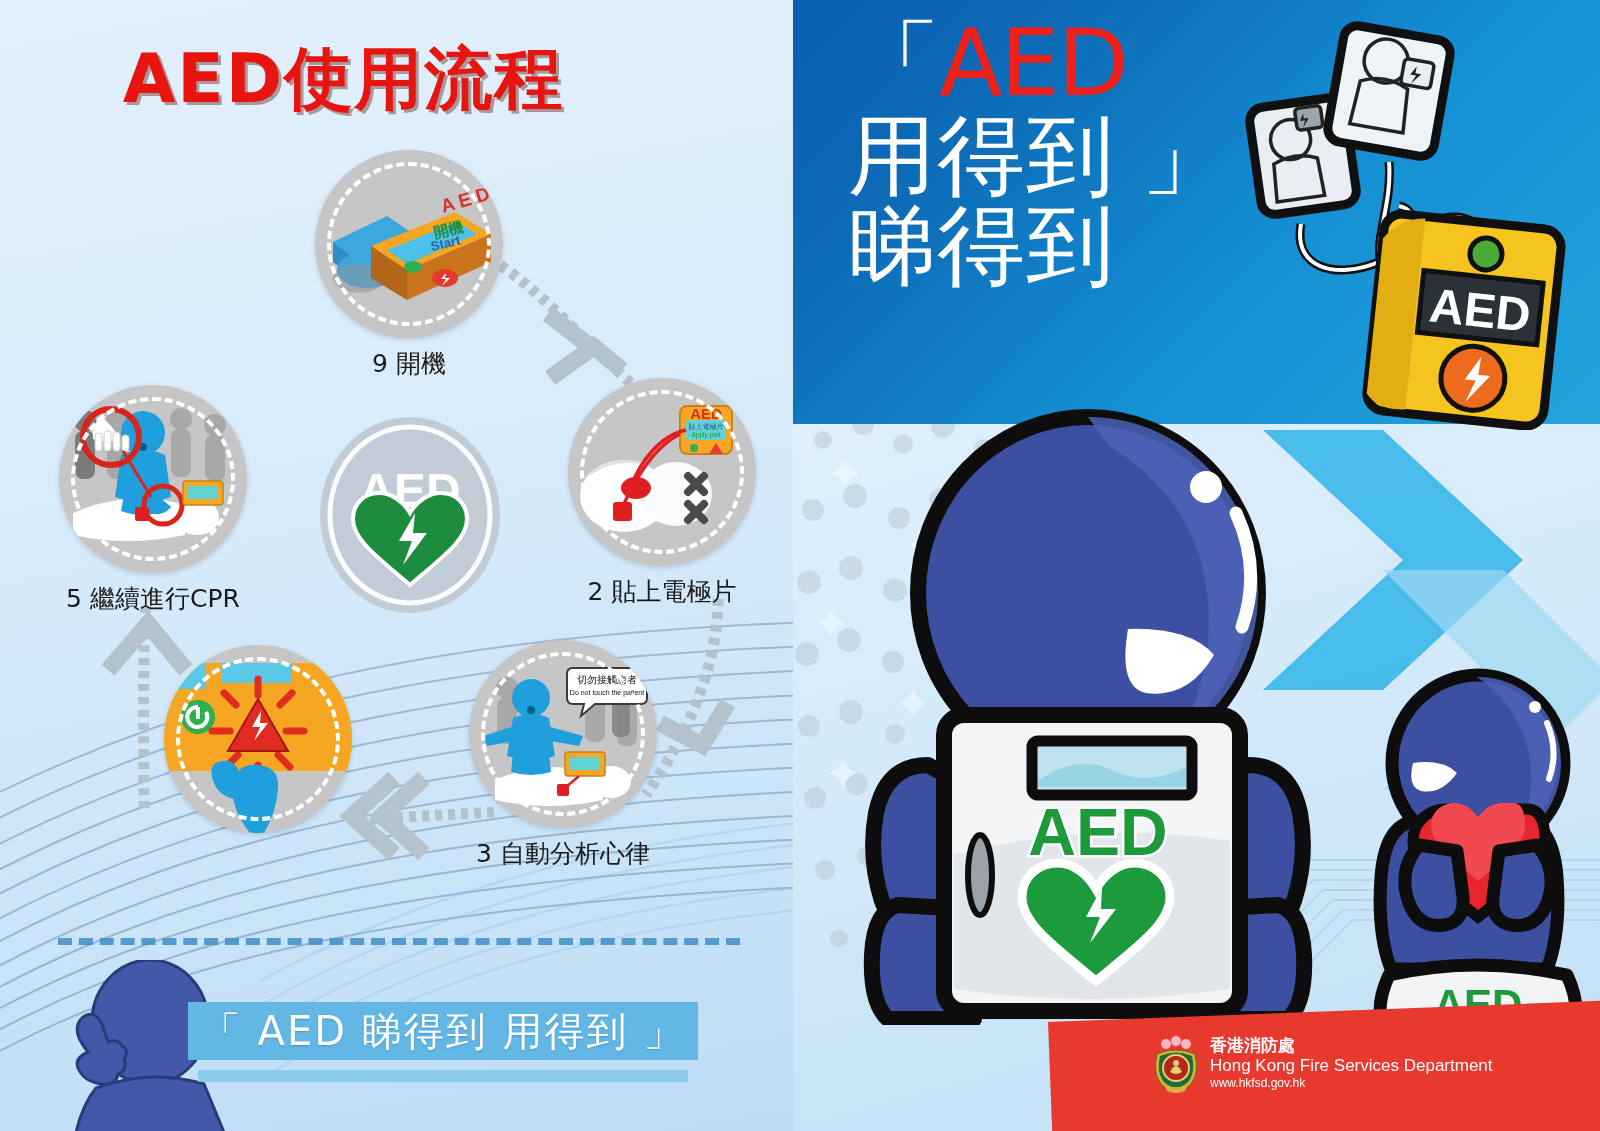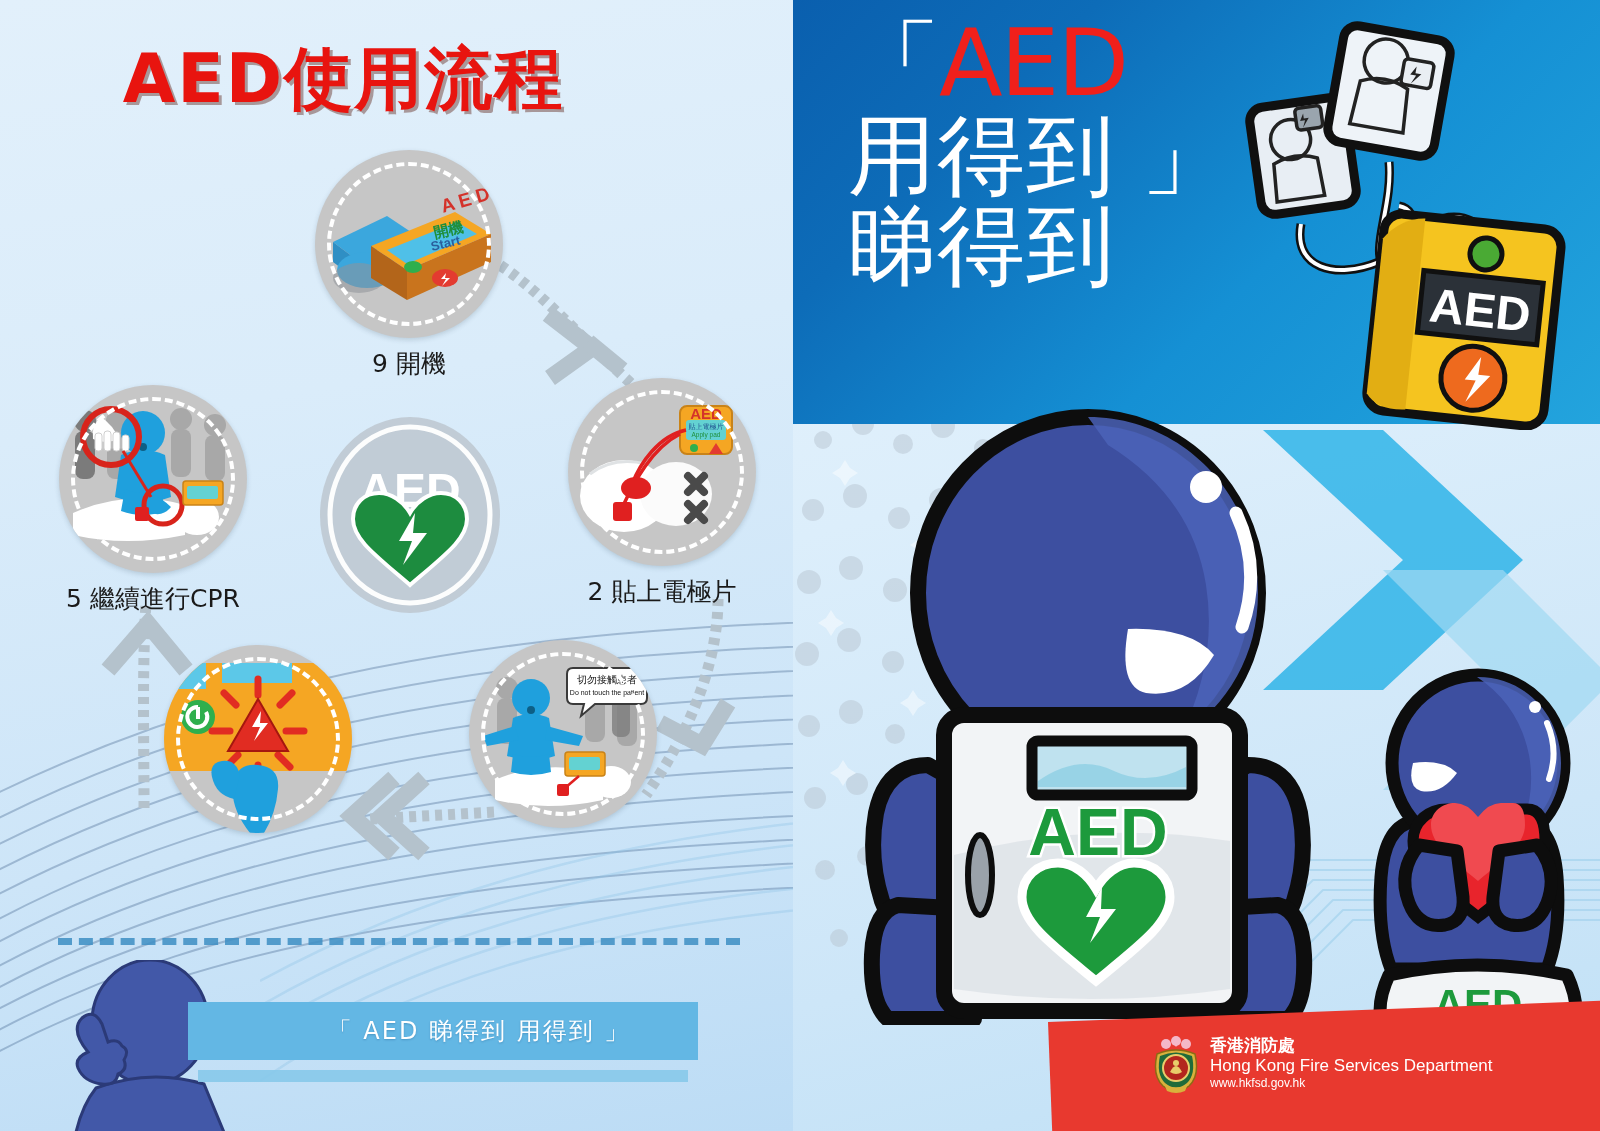--- a/index.html
+++ b/index.html
@@ -57,24 +57,23 @@
     position:absolute;left:58px;top:938px;width:682px;height:0;
     border-top:7px dashed #3e8fc4;opacity:.85;
   }
   #slogan-banner{
     position:absolute;left:188px;top:1002px;width:510px;height:58px;
     background:#63b7e4;
   }
   #slogan-banner .txt{
     position:absolute;left:0;top:0;width:100%;height:100%;
     display:flex;align-items:center;justify-content:center;
-    color:#ffffff;font-size:24px;letter-spacing:2px;
+    color:#ffffff;font-size:40px;letter-spacing:2px;
     font-family:"DejaVu Sans","Liberation Sans",sans-serif;
     text-shadow:0 1px 2px rgba(0,60,110,.25);
-    padding-left:36px;
   }
   #slogan-underline{
     position:absolute;left:198px;top:1070px;width:490px;height:12px;background:#87c9ea;opacity:.9;
   }
   #thumbs-figure{position:absolute;left:30px;top:960px;width:260px;height:180px;}
 
   
   #right-panel{
     position:absolute;left:793px;top:0;width:807px;height:1131px;overflow:hidden;
     background:linear-gradient(165deg,#e9f4fc 0%,#dceefb 40%,#cde6f8 75%,#bfe0f6 100%);
@@ -250,20 +249,21 @@
           <path d="M110 136 L96 148" stroke="#e02020" stroke-width="2.5"></path>
           <rect x="88" y="144" width="12" height="12" rx="2" fill="#e02020"></rect>
           <g>
             <path d="M104 28 h68 q6 0 6 6 v24 q0 6 -6 6 h-46 l-14 12 3 -12 h-11 q-6 0 -6 -6 v-24 q0 -6 6 -6 z" fill="#ffffff" stroke="#3a3a3a" stroke-width="2"></path>
             <text x="138" y="43" font-size="10" text-anchor="middle" fill="#111" font-family="Liberation Sans, sans-serif">切勿接觸患者</text>
             <text x="138" y="55" font-size="7" text-anchor="middle" fill="#111" font-family="Liberation Sans, sans-serif">Do not touch the patient</text>
           </g>
         </svg>
         <div class="dashring"></div>
       </div>
+      <div class="step-label">3 自動分析心律</div>
     </div>
 
     <div class="step" style="left:143px;top:645px;width:230px;">
       <div class="circle" style="margin-left:21px;">
         <svg viewBox="0 0 188 188">
           <rect x="0" y="18" width="188" height="108" fill="#f5a623"></rect>
           <rect x="0" y="18" width="42" height="26" fill="#5cc8e8"></rect>
           <rect x="58" y="18" width="70" height="20" fill="#5cc8e8"></rect>
           <ellipse cx="34" cy="72" rx="17" ry="17" fill="#2faf4d"></ellipse>
           <path d="M34 62 v12 M34 62 a10 10 0 1 0 8 5" fill="none" stroke="#ffffff" stroke-width="4"></path>

